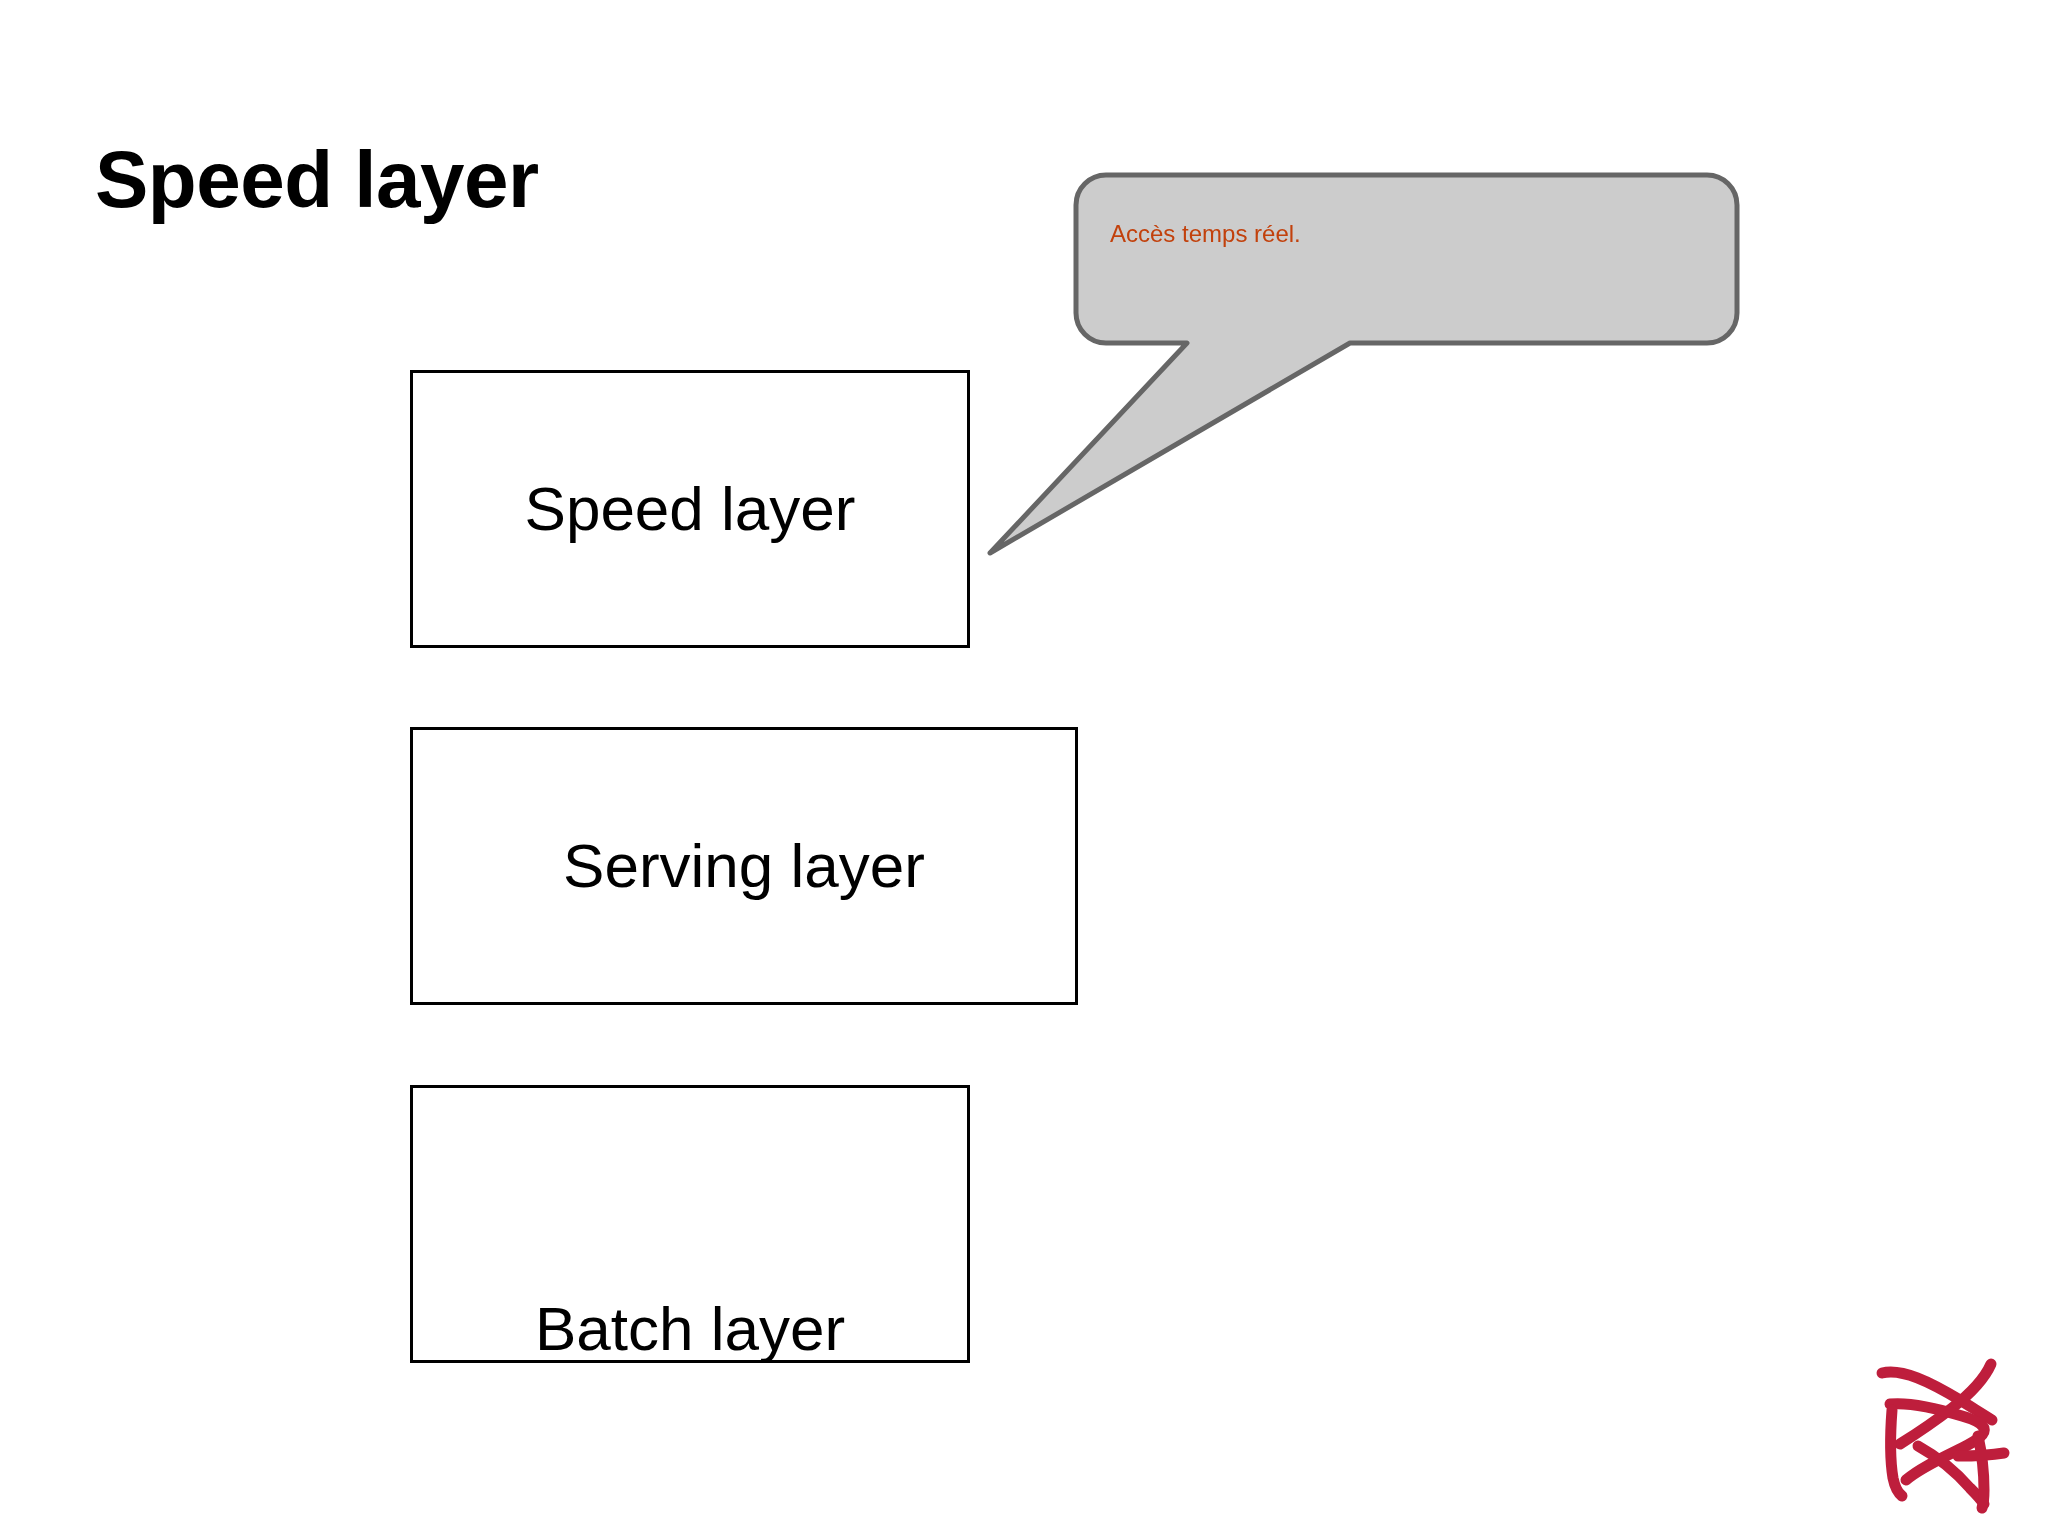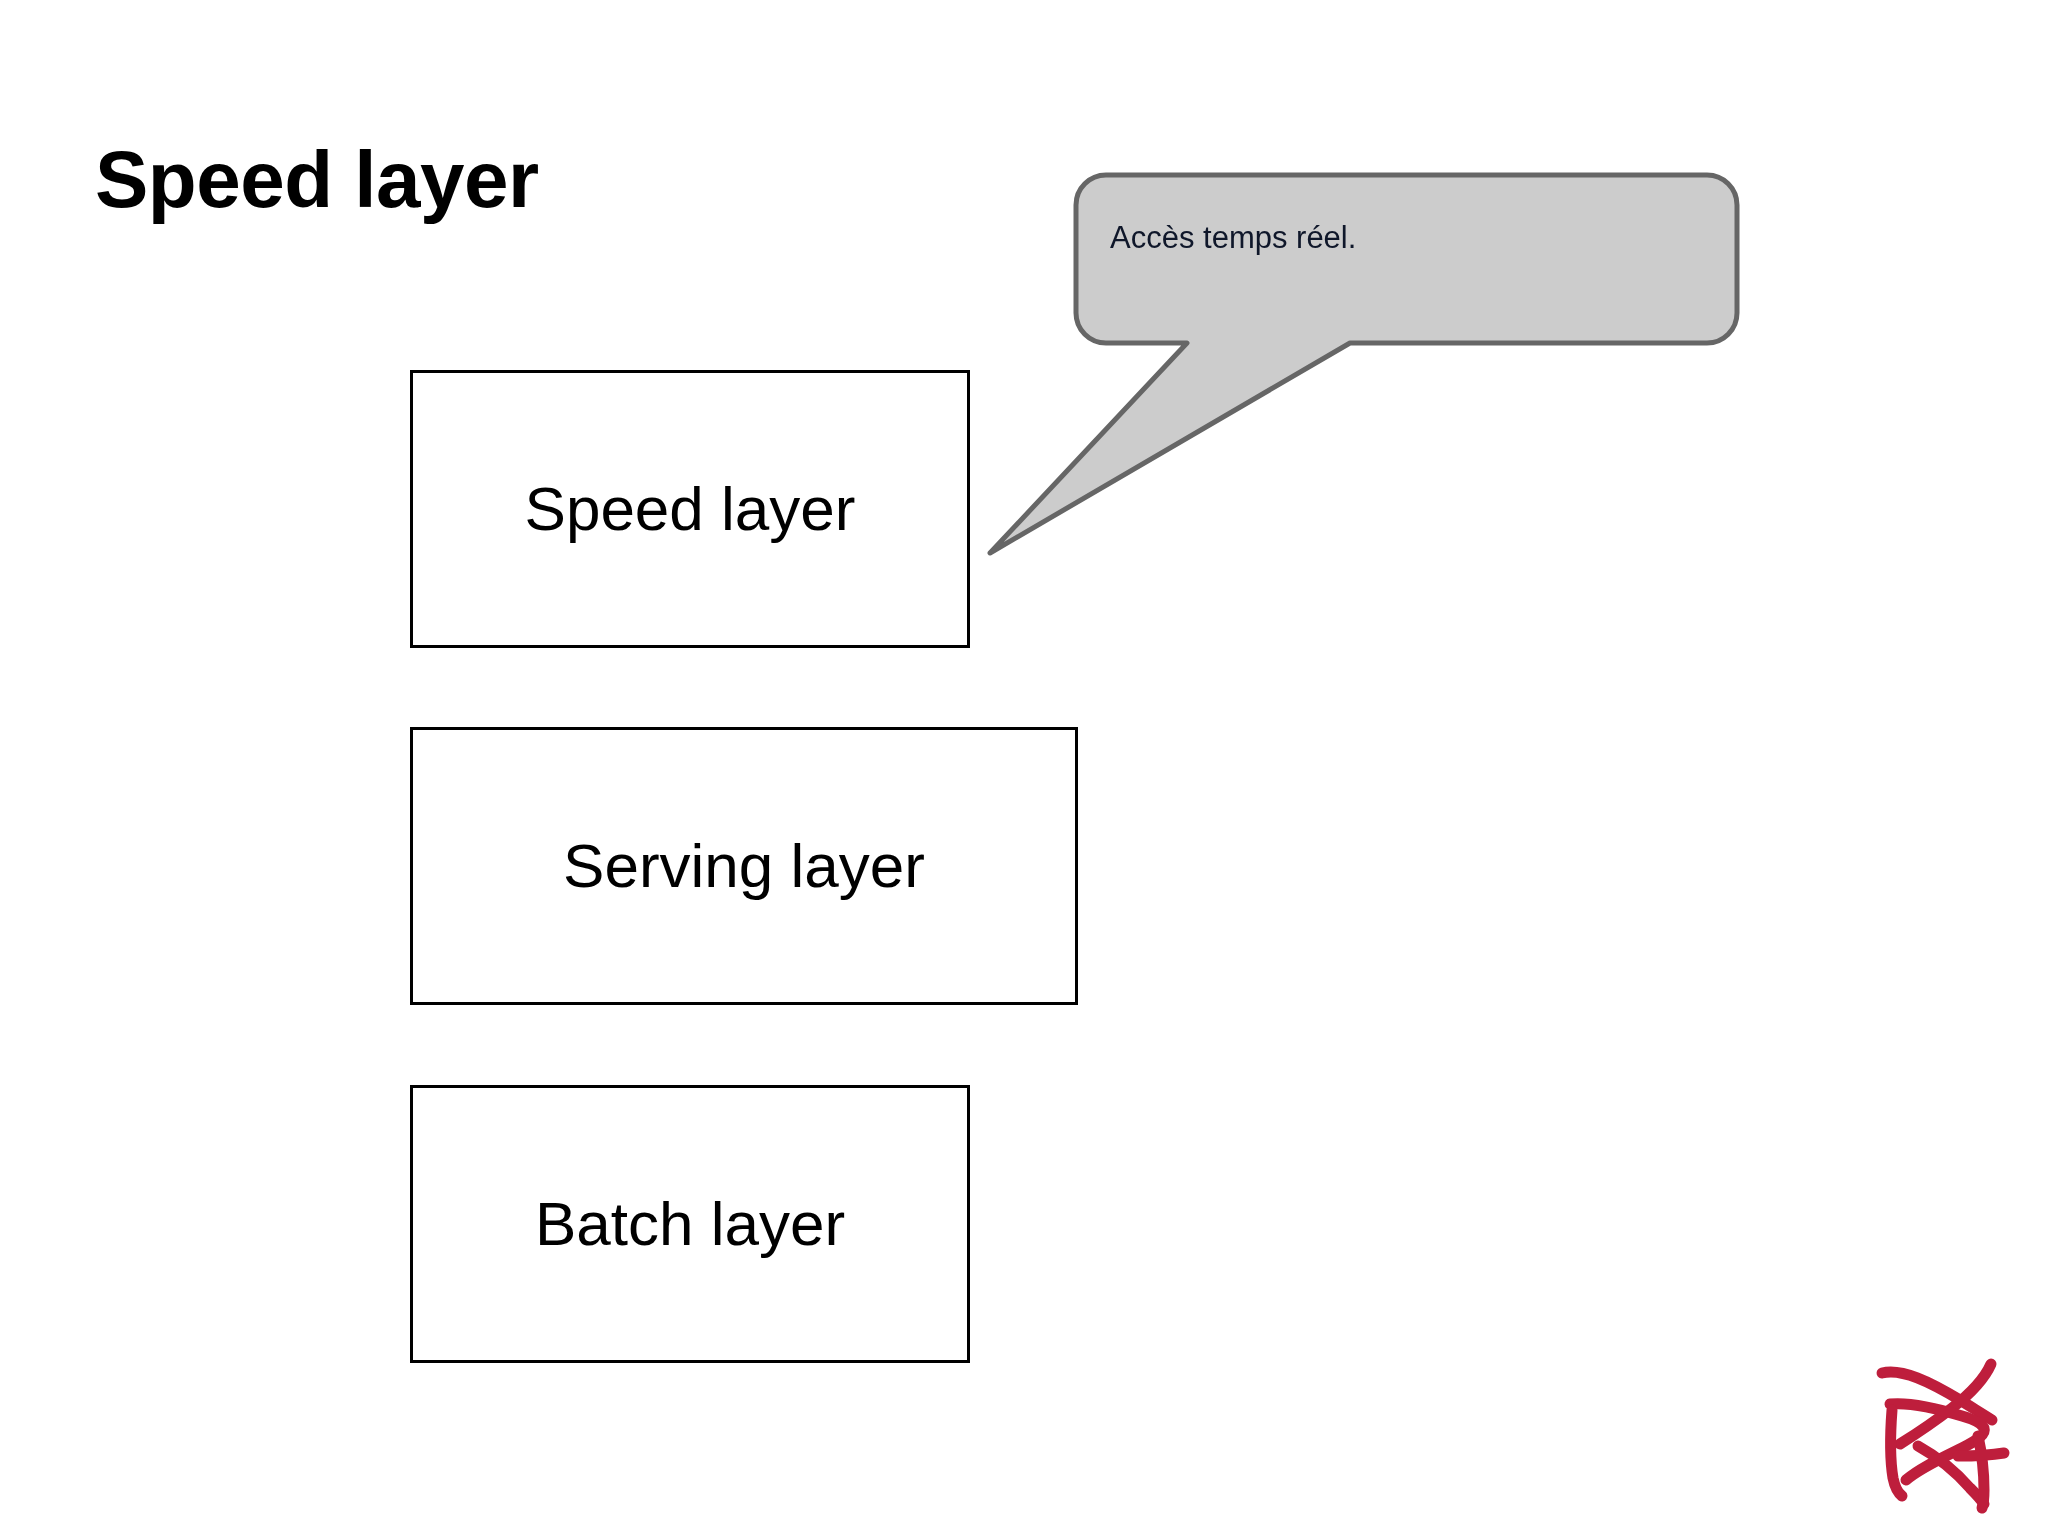--- a/index.html
+++ b/index.html
@@ -44,38 +44,38 @@
   .layer-box-label {
     font-size: 62px;
     font-weight: normal;
     color: #000000;
     white-space: nowrap;
     line-height: 1.0;
   }
 
   #box-speed   { left: 410px; top: 370px;  width: 560px; height: 278px; }
   #box-serving { left: 410px; top: 727px;  width: 668px; height: 278px; }
-  #box-batch   { left: 410px; top: 1085px; width: 560px; height: 278px; }
+  #box-batch   { left: 410px; top: 1085px; width: 560px; height: 278px; align-items: flex-end; }
 
   
   #callout {
     position: absolute;
     left: 960px;
     top: 130px;
     width: 800px;
     height: 440px;
     pointer-events: none;
   }
   #callout svg { display: block; overflow: visible; }
   #callout-text {
     position: absolute;
     left: 1110px;
     top: 222px;
-    font-size: 31px;
-    color: #0f172a;
+    font-size: 24px;
+    color: #c2410c;
     white-space: nowrap;
     line-height: 1.0;
   }
 
   
   #signature {
     position: absolute;
     left: 1858px;
     top: 1338px;
     width: 180px;

